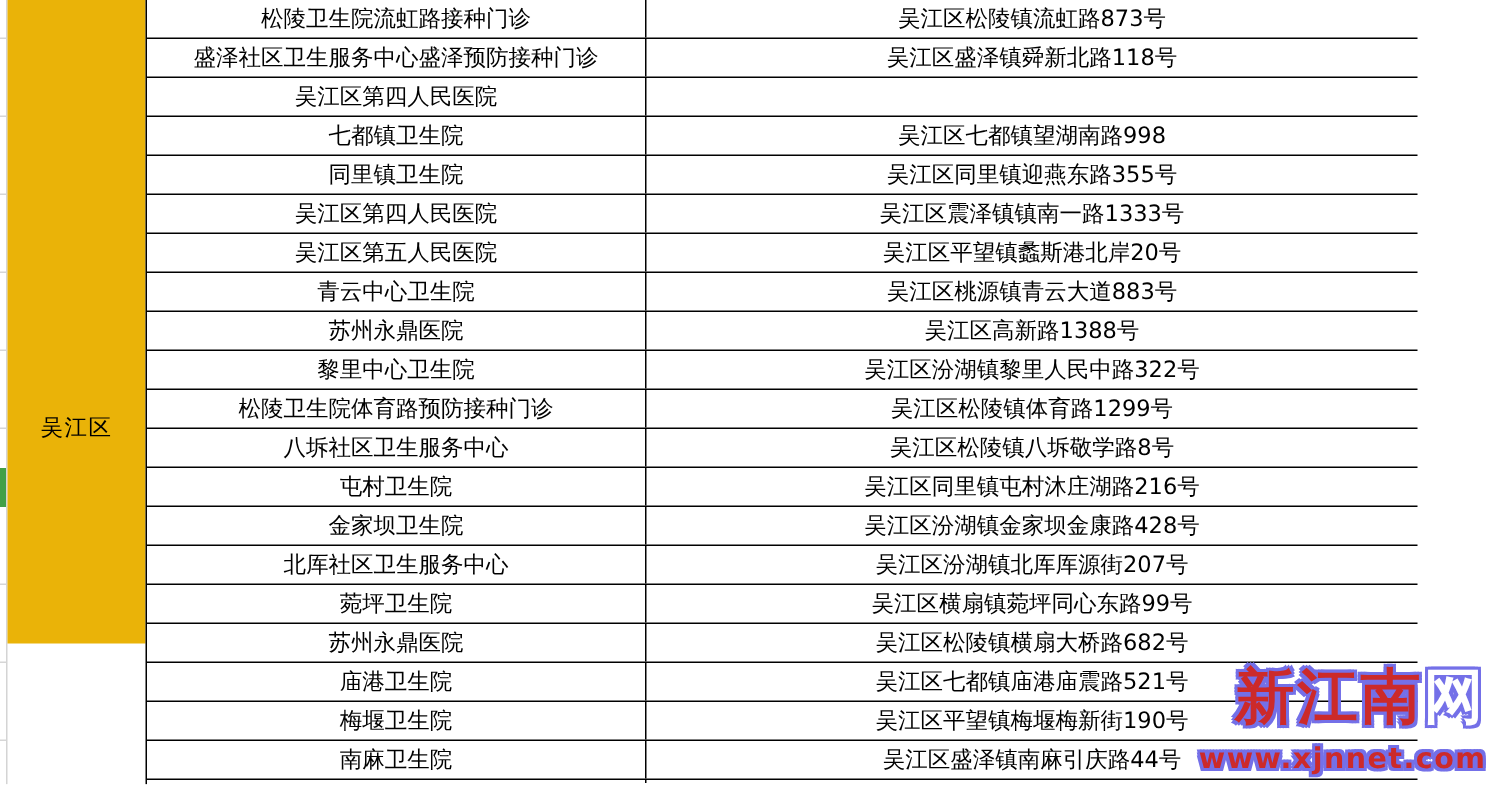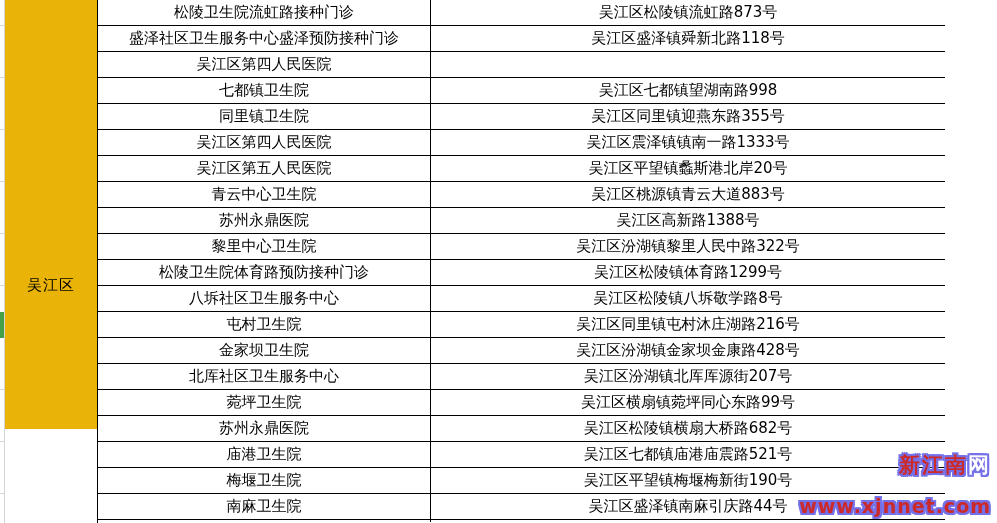--- a/index.html
+++ b/index.html
@@ -57,21 +57,21 @@
   .cell.name{width:333px;border-right:1px solid #000;}
   .cell.addr{flex:1;text-align:center;}
   
   .watermark{
     position:absolute;right:6px;bottom:6px;
     text-align:right;
     font-weight:bold;
     pointer-events:none;
   }
   .wm-title{
-    font-size:21px;
+    font-size:40px;
     letter-spacing:2px;
     line-height:34px;
     margin-bottom:13px;
   }
   .wm-title .wm-main{
     color:#cc2a2a;
     text-shadow:-2px 0 #7470e8,2px 0 #7470e8,0 -2px #7470e8,0 2px #7470e8,
                 -2px -2px #7470e8,2px 2px #7470e8,-2px 2px #7470e8,2px -2px #7470e8;
   }
   .wm-title .wm-last{

